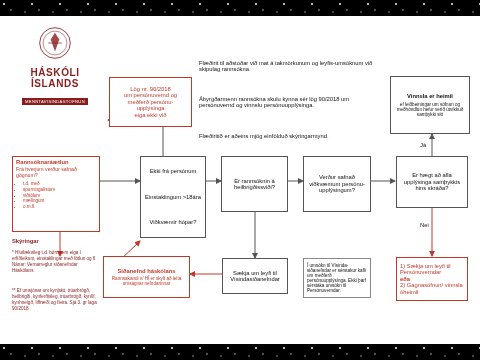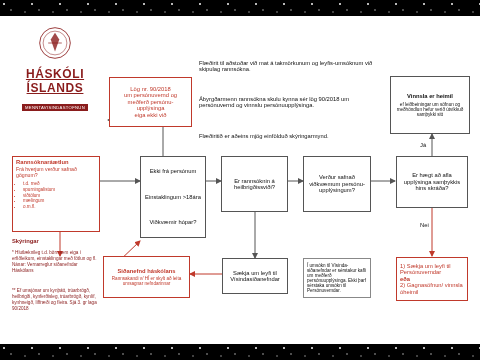--- a/index.html
+++ b/index.html
@@ -50,21 +50,21 @@
   .redtxt{color:#c0392b;}
   .t5{font-size:4.6px;}
   .t55{font-size:5.2px;}
   .t6{font-size:5.8px;}
   .left{text-align:left;justify-content:flex-start;}
   .tl{align-items:flex-start;}
   svg.flow{position:absolute;left:0;top:0;width:480px;height:328px;pointer-events:none;}
   
   #logo{position:absolute;left:12px;top:10px;width:86px;text-align:center;color:#8a1c1c;}
   #logo .crest{width:34px;height:34px;margin:0 auto 3px auto;}
-  #logo .n1{font-size:12px;letter-spacing:.6px;font-weight:bold;text-decoration:underline;}
+  #logo .n1{font-size:10px;letter-spacing:.6px;font-weight:bold;}
   #logo .n2{font-size:4.2px;letter-spacing:.3px;background:#8a1c1c;color:#fff;display:inline-block;padding:1px 3px;margin-top:1px;}
   .plain{position:absolute;color:#111;}
   .note{position:absolute;color:#8a1c1c;}
   ul.bul{margin:2px 0 0 7px;padding:0;}
   ul.bul li{margin:0;padding:0;font-size:4.6px;line-height:1.25;}
 </style>
 </head>
 <body>
 
 <div id="stage">

